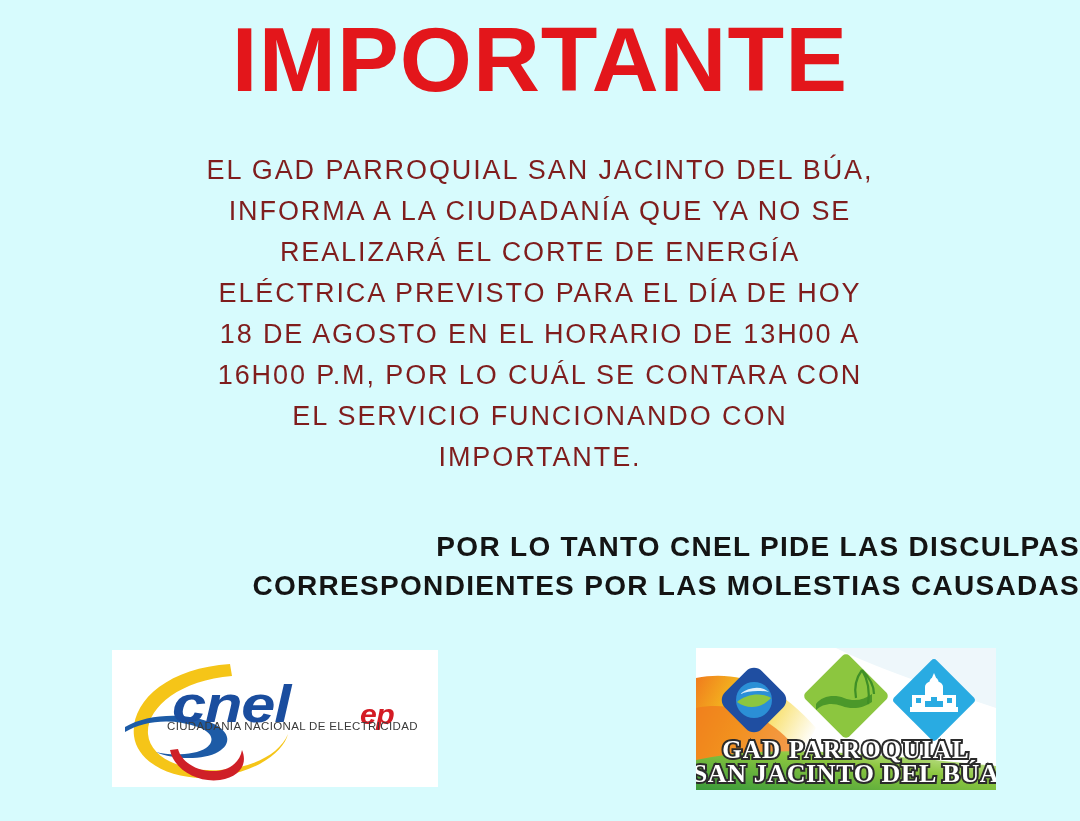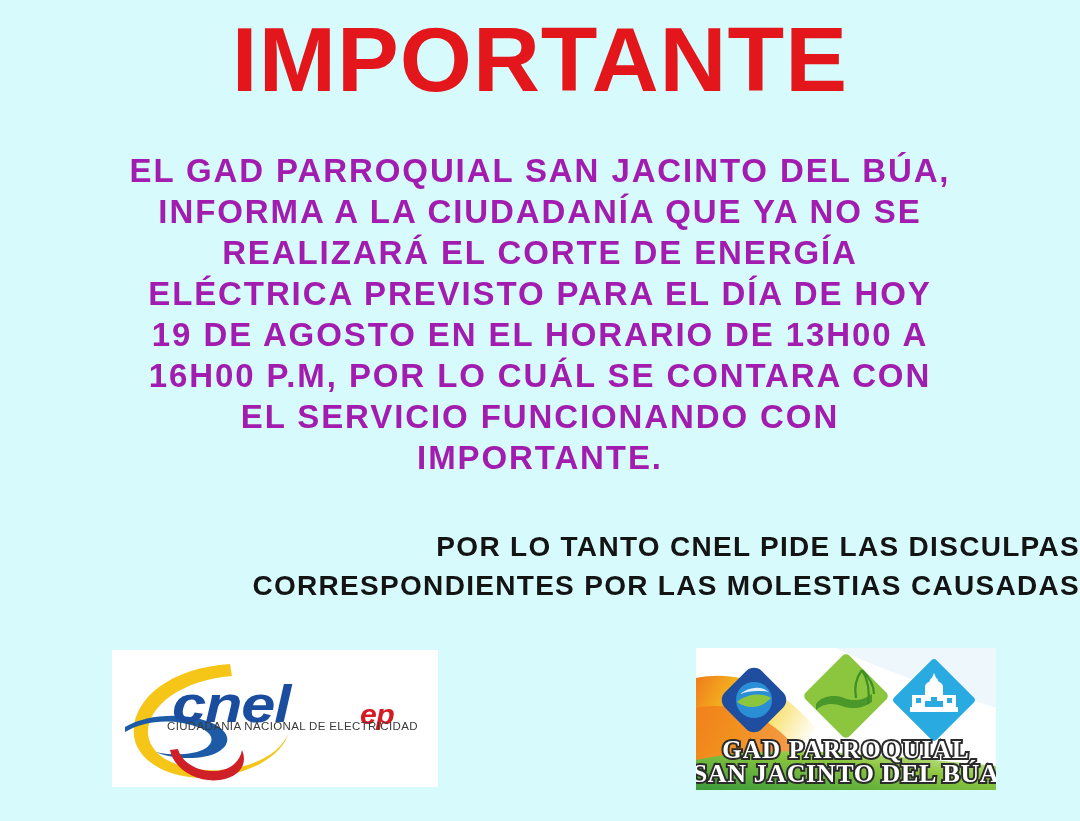--- a/index.html
+++ b/index.html
@@ -41,24 +41,24 @@
   
   #body-block {
     position: absolute;
     top: 150px;
     left: 0;
     width: 1080px;
     text-align: center;
   }
   #body-block .bline {
     display: block;
-    color: #a21caf;
-    font-family: "Liberation Sans", sans-serif;
-    font-weight: bold;
-    font-size: 33px;
+    color: #7f1d1d;
+    font-family: "Liberation Sans", sans-serif;
+    font-weight: normal;
+    font-size: 27px;
     line-height: 41px;
     letter-spacing: 1.9px;
     white-space: nowrap;
   }
 
   
   #note-block {
     position: absolute;
     top: 527px;
     left: 0;
@@ -144,21 +144,21 @@
 
 <div id="poster">
 
   <div id="title">IMPORTANTE</div>
 
   <div id="body-block">
     <span class="bline">EL GAD PARROQUIAL SAN JACINTO DEL BÚA,</span>
     <span class="bline">INFORMA A LA CIUDADANÍA QUE YA NO SE</span>
     <span class="bline">REALIZARÁ EL CORTE DE ENERGÍA</span>
     <span class="bline">ELÉCTRICA PREVISTO PARA EL DÍA DE HOY</span>
-    <span class="bline">19 DE AGOSTO EN EL HORARIO DE 13H00 A</span>
+    <span class="bline">18 DE AGOSTO EN EL HORARIO DE 13H00 A</span>
     <span class="bline">16H00 P.M,  POR LO CUÁL SE CONTARA CON</span>
     <span class="bline">EL SERVICIO FUNCIONANDO CON</span>
     <span class="bline">IMPORTANTE.</span>
   </div>
 
   <div id="note-block">
     <span class="nline">POR LO TANTO CNEL PIDE LAS DISCULPAS</span>
     <span class="nline">CORRESPONDIENTES POR LAS MOLESTIAS CAUSADAS</span>
   </div>
 

